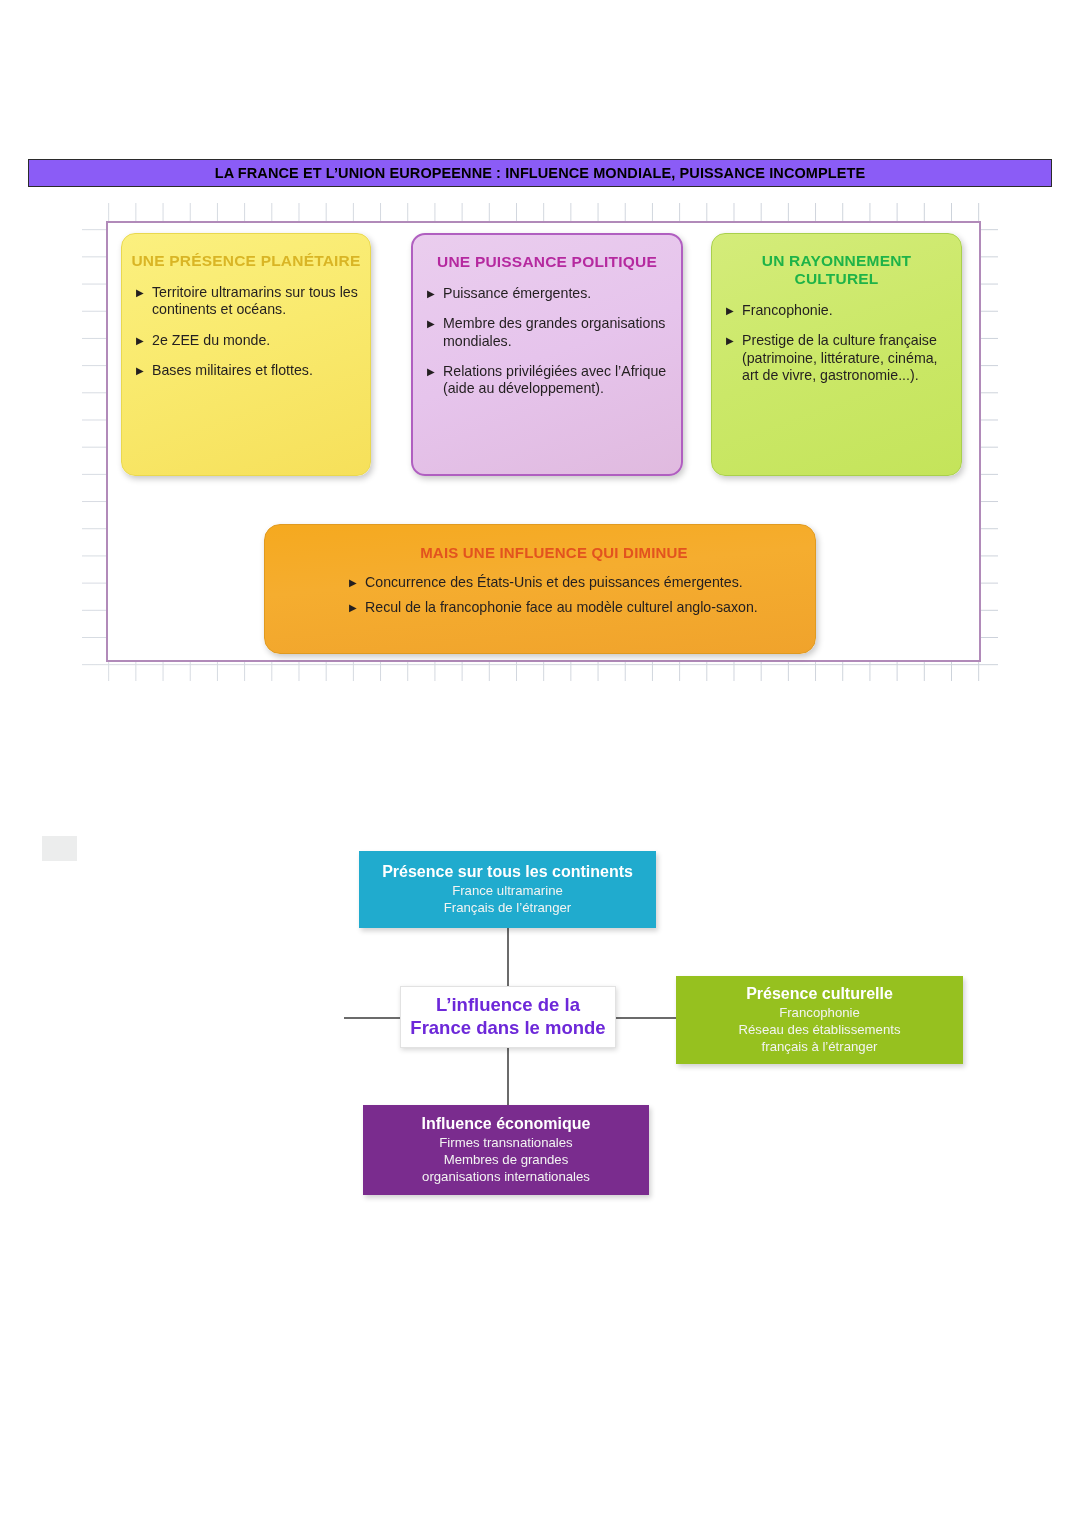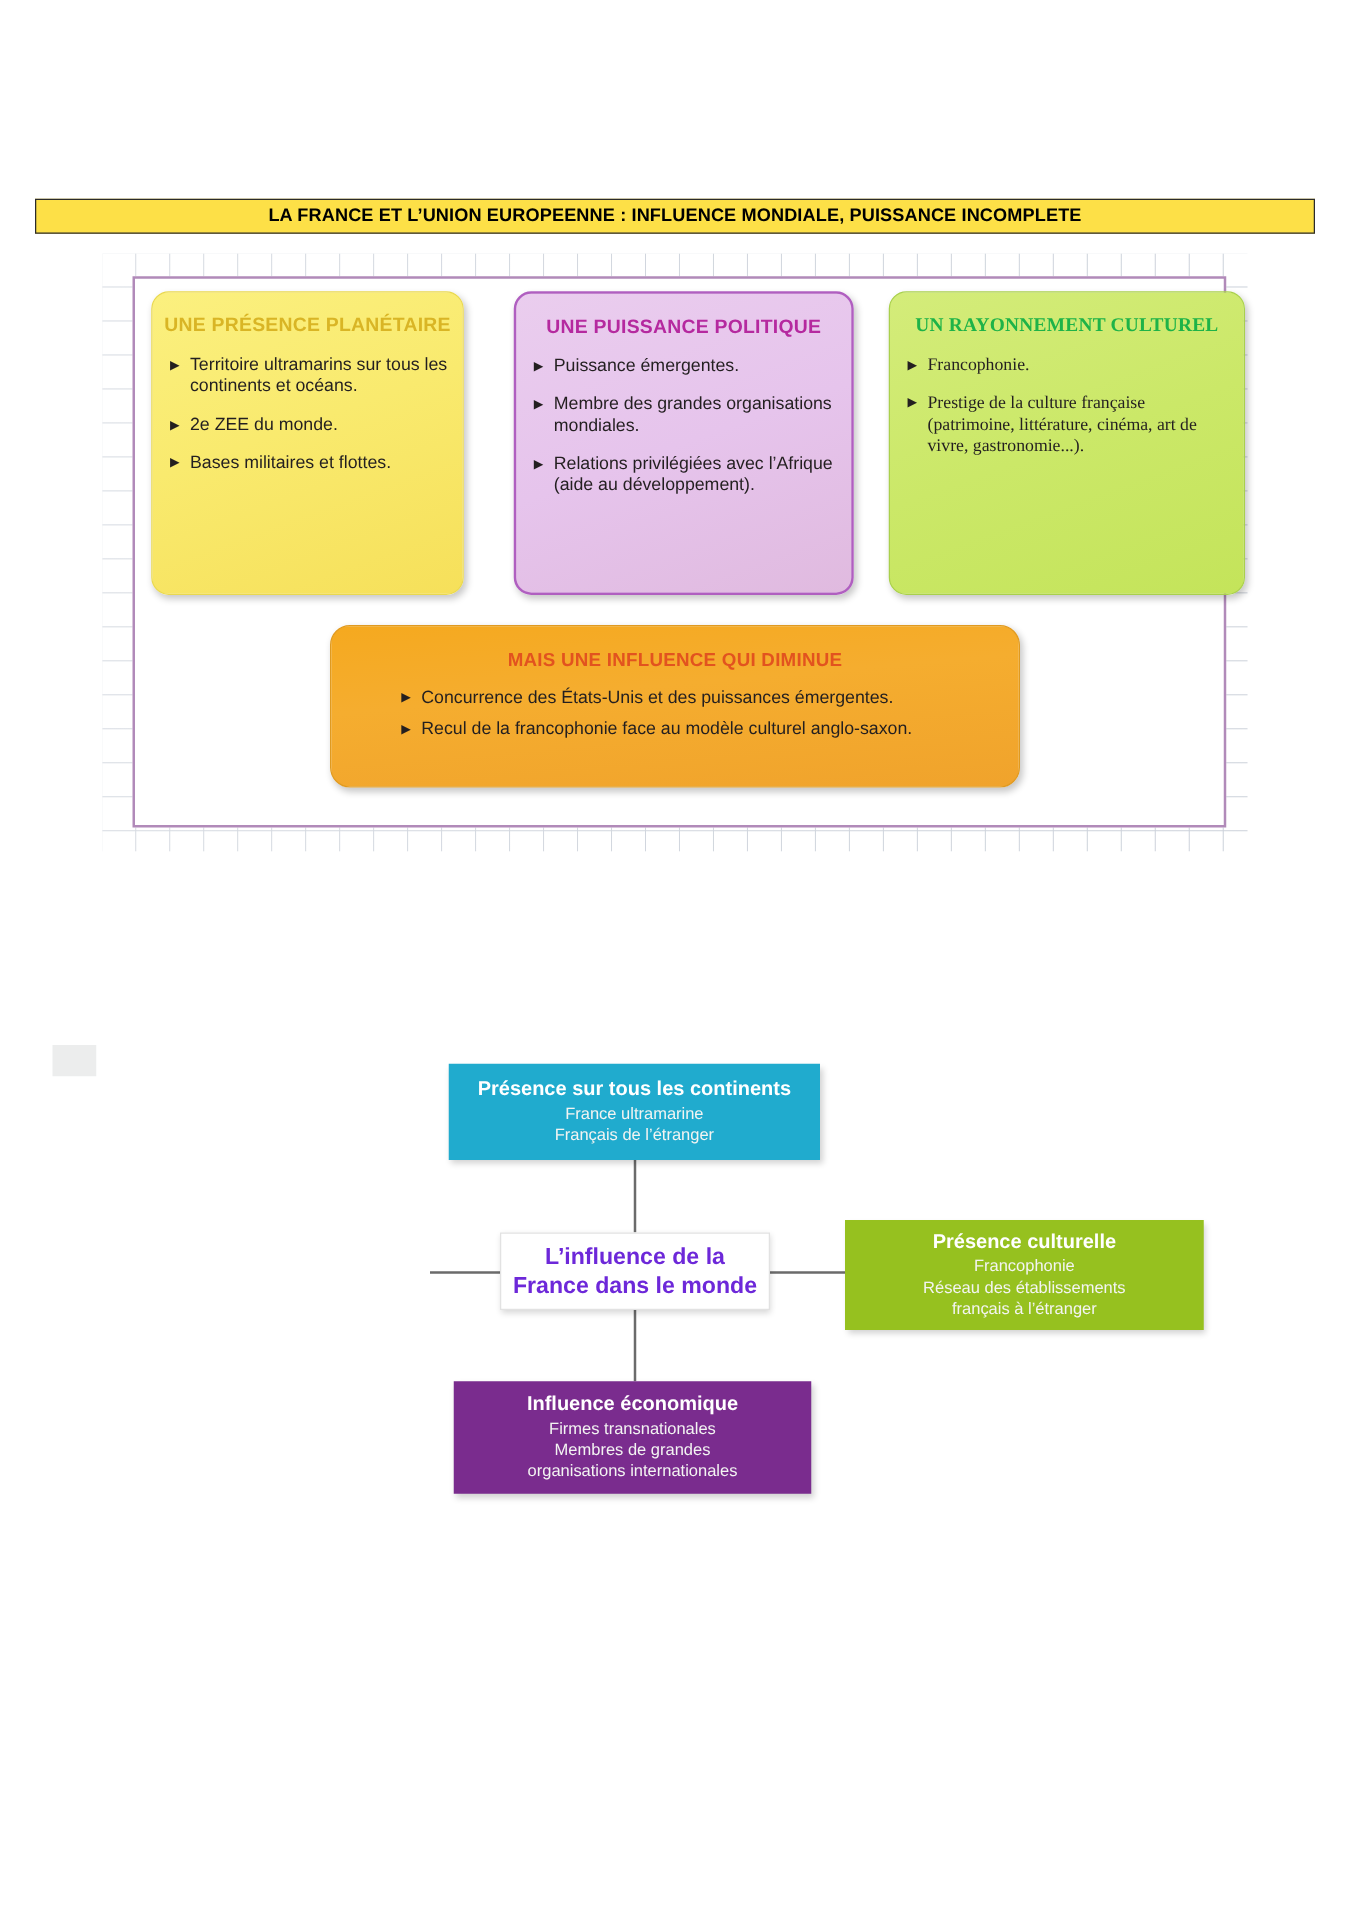--- a/index.html
+++ b/index.html
@@ -21,21 +21,21 @@
     position: absolute;
     left: 28px;
     top: 159px;
     width: 1024px;
     height: 28px;
     border: 1px solid #2b2b2b;
     box-sizing: border-box;
     display: flex;
     align-items: center;
     justify-content: center;
-    background: #fde047;
+    background: #8b5cf6;
   }
   .title-bar .title-text {
     font-size: 14.5px;
     font-weight: bold;
     letter-spacing: 0.1px;
     color: #000000;
     white-space: nowrap;
   }
 
   
@@ -121,33 +121,33 @@
   
   #card-politique {
     left: 411px; top: 233px;  width: 272px; height: 243px;
     background: linear-gradient(160deg,#eacdee 0%, #e6c4ec 50%, #e0badf 100%);
     border: 2px solid #b05fc0;
   }
   #card-politique .card-title { color: #b5299f; }
 
   
   #card-rayonnement {
-    left: 711px; top: 233px;  width: 285px; height: 243px;
+    left: 711px; top: 233px;  width: 251px; height: 243px;
     background: linear-gradient(160deg,#d4ec7a 0%, #cbe868 50%, #c4e45a 100%);
     border: 1px solid #a9d04c;
-    font-family: Liberation Serif, serif;
   }
   #card-rayonnement .card-title { color: #1eb348; }
 
   
   #card-diminue {
-    left: 264px; top: 500px;  width: 552px; height: 130px;
+    left: 264px; top: 524px;  width: 552px; height: 130px;
     background: linear-gradient(175deg,#f5a91f 0%, #f5ad2f 40%, #f0a32c 100%);
     border: 1px solid #e09a20;
     border-radius: 16px;
+    padding-left: 28px;
   }
   #card-diminue .card-title {
     color: #e2531f;
     margin: 19px 6px 13px 6px;
     font-size: 15px;
   }
   #card-diminue ul { padding: 0 20px 0 56px; }
   #card-diminue li {
     font-size: 14.2px;
     margin-bottom: 8px;

